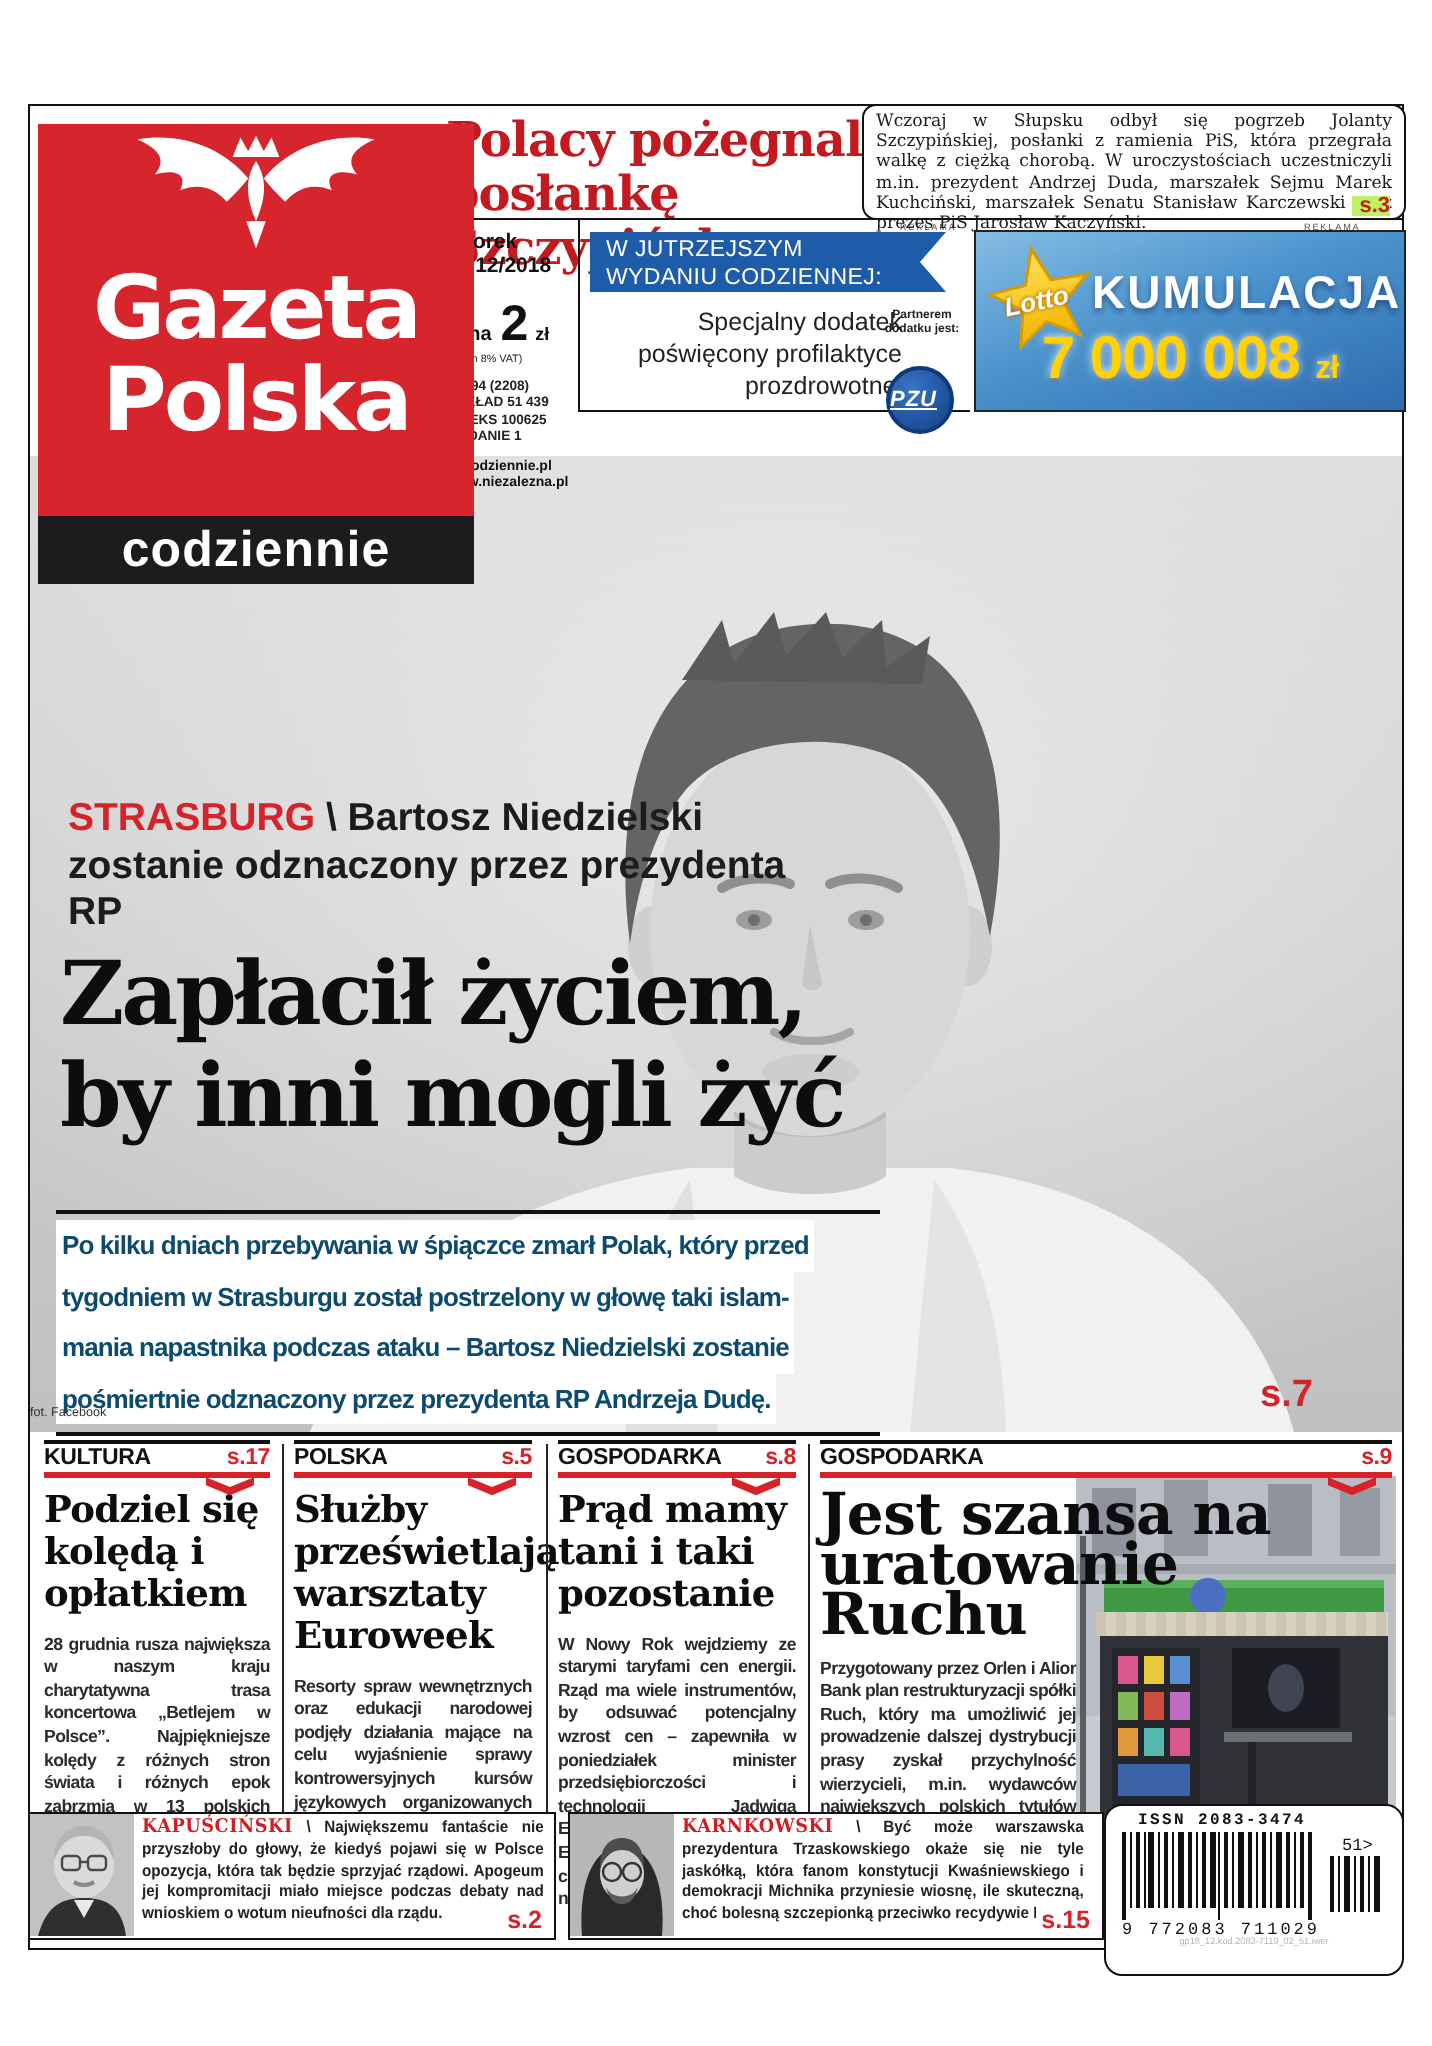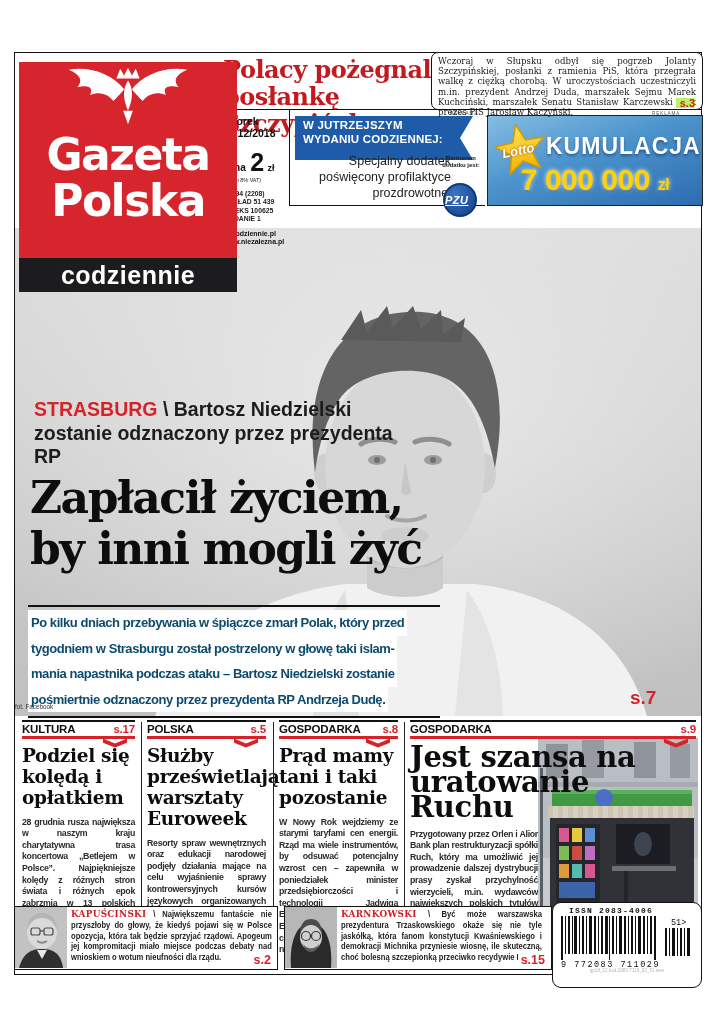--- a/index.html
+++ b/index.html
@@ -40,22 +40,22 @@
   .issue .day,.issue .date{font-weight:bold;font-size:10.5px;line-height:12px;}
   .price{margin-top:9px;white-space:nowrap;}
   .price .lbl{font-weight:bold;font-size:10px;}
   .price .val{font-weight:bold;font-size:25px;letter-spacing:-1px;}
   .price .cur{font-weight:bold;font-size:9px;}
   .vat{font-size:5.4px;color:#222;}
   .meta{margin-top:7px;font-size:6.8px;font-weight:bold;line-height:8.4px;color:#222;}
   .sites{margin-top:6px;font-size:7px;font-weight:bold;line-height:8.8px;}
 
   
-  .ribbon{left:295px;top:116px;width:178px;height:44px;background:#1e5ba9;color:#fff;z-index:4;
-          font-weight:bold;font-size:11.5px;line-height:14px;padding:2px 0 0 8px;box-sizing:border-box;
+  .ribbon{left:295px;top:116px;width:178px;height:30px;background:#1e5ba9;color:#fff;z-index:4;
+          font-weight:normal;font-size:11.5px;line-height:14px;padding:2px 0 0 8px;box-sizing:border-box;
           letter-spacing:.2px;clip-path:polygon(0 0,100% 0,calc(100% - 13px) 50%,100% 100%,0 100%);}
   .promo-body{left:291px;top:153px;width:160px;text-align:right;font-size:12.5px;line-height:16px;color:#222;z-index:4;}
   .partner-label{left:437px;top:155px;width:48px;text-align:center;font-weight:bold;font-size:6px;line-height:7px;color:#222;z-index:4;}
   .pzu{left:443px;top:183px;width:34px;height:34px;border-radius:50%;z-index:4;
        background:radial-gradient(circle at 35% 30%,#3a74c4,#123f86);border:2px solid #0e3a7c;box-sizing:border-box;
        color:#fff;font-weight:bold;font-style:italic;font-size:11px;text-align:left;line-height:30px;letter-spacing:.5px;text-decoration:underline;}
 
   
   .lotto{left:487px;top:115px;width:216px;height:91px;border:1.2px solid #222;box-sizing:border-box;z-index:4;
          background:linear-gradient(160deg,#85bde4 0%,#4b93cc 45%,#2d6cb0 100%);overflow:hidden;}
@@ -190,21 +190,21 @@
         <linearGradient id="stg" x1="0" y1="0" x2="0" y2="1">
           <stop offset="0" stop-color="#ffe35a"></stop>
             <stop offset="1" stop-color="#f2b300"></stop>
         </linearGradient>
       </defs>
       <polygon points="30,4 36.5,21.1 54.7,22 40.5,33.4 45.3,51 30,41 14.7,51 19.5,33.4 5.3,22 23.5,21.1" fill="url(#stg)" stroke="#d89a00" stroke-width="1.5"></polygon>
     </svg>
     <span class="lotto-brand">Lotto</span>
     <div class="lotto-title">KUMULACJA</div>
     <div class="lotto-amount">
-      <span>7 000 000</span>
+      <span>7 000 008</span>
       <span class="zl">zł</span>
     </div>
   </div>
 
   <svg class="abs photo" viewBox="0 0 686 488" preserveAspectRatio="none">
     <defs>
       <linearGradient id="bgg" x1="0" y1="0" x2="0" y2="1">
         <stop offset="0" stop-color="#dcdcdc"></stop>
           <stop offset=".6" stop-color="#cbcbcb"></stop>
           <stop offset="1" stop-color="#c0c0c0"></stop>
@@ -381,21 +381,21 @@
     </svg>
     <div class="strip-text">
       <span class="author">KARNKOWSKI</span>
       <span>\</span>
       <span>Być może warszawska prezydentura Trzaskowskiego okaże się nie tyle jaskółką, która fanom konstytucji Kwaśniewskiego i demokracji Michnika przyniesie wiosnę, ile skuteczną, choć bolesną szczepionką przeciwko recydywie III RP.</span>
     </div>
     <span class="strip-ref">s.15</span>
   </div>
 
   <div class="abs barcode">
-    <div class="issn">ISSN 2083-4006</div>
+    <div class="issn">ISSN 2083-3474</div>
     <svg width="138" height="52" viewBox="0 0 138 52" style="display:block;margin:1px 0 0 6px;">
       <g fill="#111">
         <rect x="2" y="0" width="2" height="44"></rect>
           <rect x="6" y="0" width="1" height="38"></rect>
           <rect x="9" y="0" width="2" height="38"></rect>
         <rect x="13" y="0" width="1" height="38"></rect>
           <rect x="15" y="0" width="3" height="38"></rect>
           <rect x="20" y="0" width="1" height="38"></rect>
         <rect x="23" y="0" width="2" height="38"></rect>
           <rect x="27" y="0" width="1" height="38"></rect>

